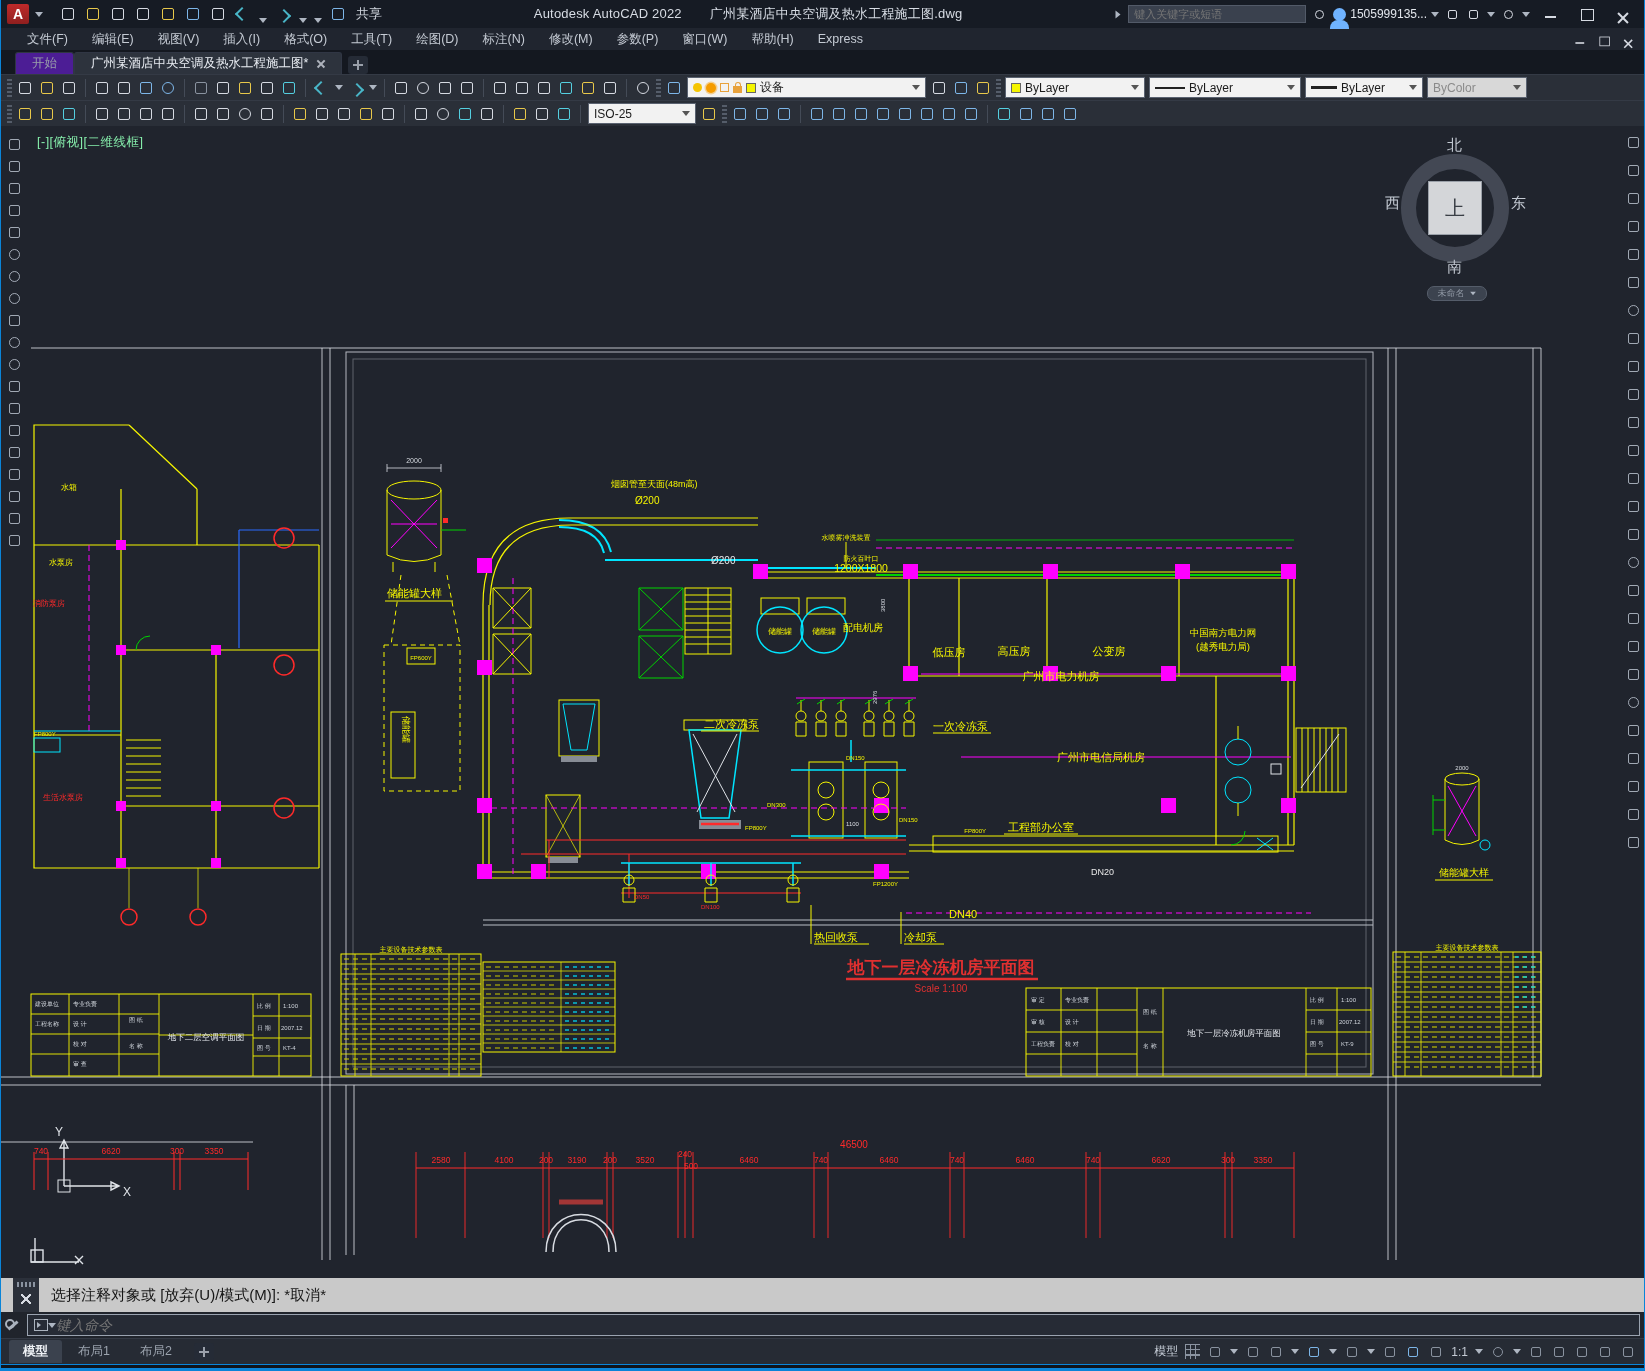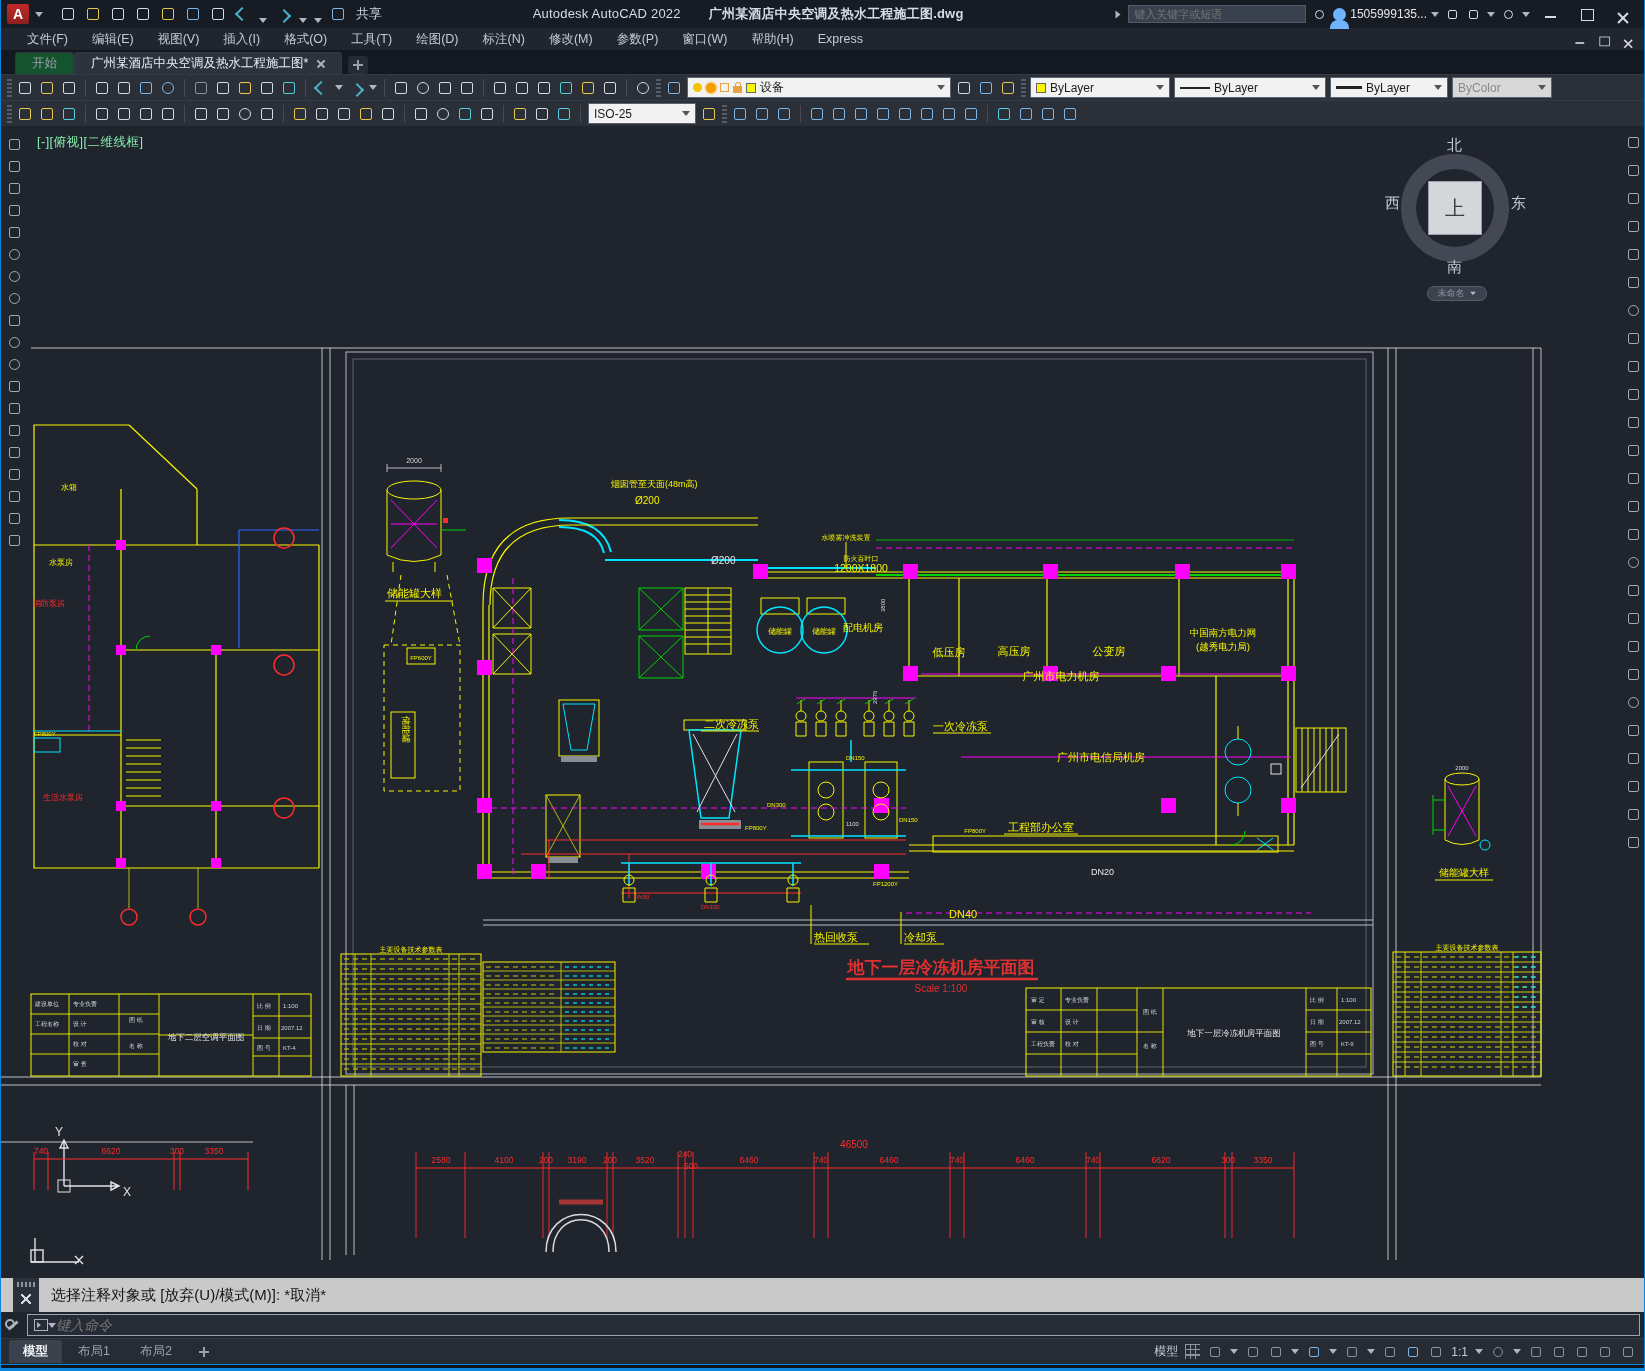--- a/index.html
+++ b/index.html
@@ -15,39 +15,39 @@
   .ic::before{content:"";position:absolute;inset:3px;border:1.4px solid var(--g,#c8cdd6);border-radius:2px}
   .ic.round::before{border-radius:50%}
   .ic.sm{width:15px;height:15px}
   .f-blue{--g:#7db6e8}.f-yellow{--g:#e8c84a}.f-cyan{--g:#54cfe0}.f-dim{--g:#8a93a0}.f-white{--g:#d6dae2}
   .ic.arrow::before{border:solid #49b6c8;border-width:0 0 2.2px 2.2px;width:8px;height:8px;border-radius:0;
                     inset:4px auto auto 3px;transform:rotate(45deg)}
   .ic.arrow.r::before{transform:rotate(-135deg);inset:6px auto auto 5px}
   .caret{width:0;height:0;border-left:4px solid transparent;border-right:4px solid transparent;border-top:5px solid #aeb6c2;flex:none}
   .share-lbl{color:#cfd4dc;margin-left:2px}
   .tb-title{flex:1;text-align:center;white-space:nowrap;color:#d7dce4;letter-spacing:.2px}
-  .tb-title b{font-weight:bold;margin-left:28px}
+  .tb-title b{font-weight:normal;margin-left:28px}
   .searchbox{width:178px;height:18px;background:#3a414e;border:1px solid #525a68;color:#9aa2af;font-size:11px;
              padding:0 5px;outline:none}
   .acct{color:#e2e6ec;font-size:12px;display:flex;align-items:center;gap:4px}
   .person{width:13px;height:13px;border-radius:50%;background:#6fb3ff;position:relative}
   .person::after{content:"";position:absolute;top:12px;left:-3px;width:19px;height:9px;border-radius:8px 8px 0 0;background:#6fb3ff}
   .winbtn{width:30px;height:20px;position:relative}
   .winbtn.minw::before{content:"";position:absolute;left:9px;top:12px;width:11px;height:2px;background:#d6dae2}
   .winbtn.maxw::before{content:"";position:absolute;left:9px;top:5px;width:11px;height:10px;border:1.6px solid #d6dae2}
   .winbtn.closew::before,.winbtn.closew::after{content:"";position:absolute;left:8px;top:13px;width:14px;height:2px;background:#d6dae2}
   .winbtn.closew::before{transform:rotate(45deg)}.winbtn.closew::after{transform:rotate(-45deg)}
   
   .menubar{height:22px;background:#20252f;display:flex;align-items:center;color:#c5cbd4;font-size:12.5px;padding-left:14px}
   .menubar .mi{padding:0 12px;height:100%;display:flex;align-items:center}
   .docwin{margin-left:auto;display:flex;align-items:center;gap:2px;padding-right:8px}
   .winbtn.s{width:22px;height:16px;transform:scale(.8)}
   
   .tabbar{height:24px;background:#141820;display:flex;align-items:flex-end;color:#9aa0aa;font-size:12.5px;padding-left:14px}
-  .ftab{height:22px;display:flex;align-items:center;gap:8px;padding:0 16px;background:#14532d;border:1px solid #303644;border-bottom:none;border-radius:3px 3px 0 0}
+  .ftab{height:22px;display:flex;align-items:center;gap:8px;padding:0 16px;background:#4c1d95;border:1px solid #303644;border-bottom:none;border-radius:3px 3px 0 0}
   .ftab.active{background:#2d333d;color:#e8ecf2}
   .tab-x{width:9px;height:9px;position:relative;opacity:.8}
   .tab-x::before,.tab-x::after{content:"";position:absolute;left:0;top:4px;width:10px;height:1.6px;background:#cfd4dc}
   .tab-x::before{transform:rotate(45deg)}.tab-x::after{transform:rotate(-45deg)}
   .newtab{width:20px;height:18px;margin-left:6px;background:#252b36;border-radius:3px;position:relative}
   .newtab::before{content:"";position:absolute;left:9px;top:4px;width:2px;height:10px;background:#9aa0aa}
   .newtab::after{content:"";position:absolute;left:5px;top:8px;width:10px;height:2px;background:#9aa0aa}
   
   .toolrow{height:26px;background:#2a2f38;display:flex;align-items:center;gap:4px;padding:0 6px;border-top:1px solid #343a45}
   .sep{width:1px;height:18px;background:#444b57;margin:0 3px;flex:none}
@@ -220,21 +220,21 @@
     <span class="ic f-white"></span>
     <span class="ic f-white"></span>
     <span class="ic f-white"></span>
     <span class="ic f-cyan"></span>
     <span class="ic f-yellow"></span>
     <span class="ic f-white"></span>
     <span class="sep"></span>
     <span class="ic round f-white"></span>
     <span class="grip"></span>
     <span class="ic f-blue"></span>
-    <div class="combo" style="width:264px">
+    <div class="combo" style="width:239px">
       <span class="bulb"></span>
       <span class="sun"></span>
       <span class="vpf"></span>
       <span class="lockic"></span>
       <span class="chip"></span>
       <span>设备</span>
       <span class="caret"></span>
     </div>
     <span class="ic f-white"></span>
     <span class="ic f-blue"></span>

